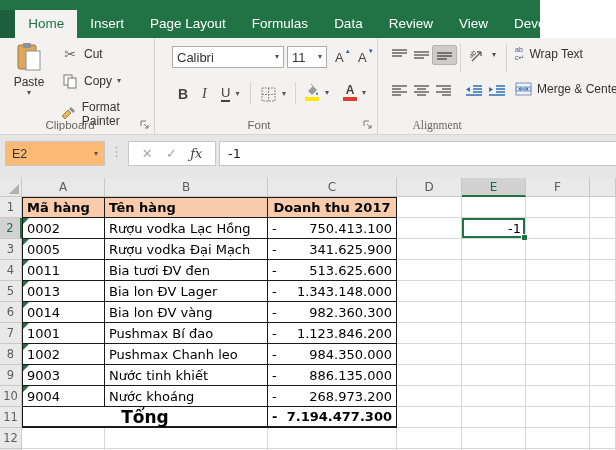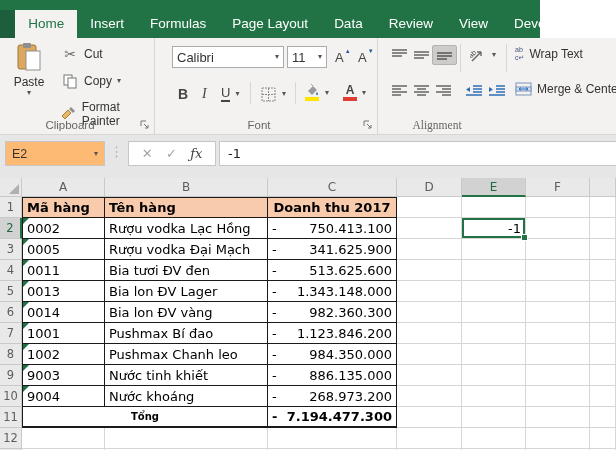--- a/index.html
+++ b/index.html
@@ -82,35 +82,35 @@
   .tb { border-right:1px solid #1a1a1a; border-bottom:1px solid #1a1a1a; }
   .tb.lft { border-left:1px solid #1a1a1a; }
   .tb.top { border-top:1px solid #1a1a1a; }
   .tb.thick { border-bottom:2px solid #1a1a1a; }
   .th { background:#f8cbad; font-weight:bold; }
   .th.ctr { justify-content:center; }
   .tri { position:absolute; left:0; top:0; width:0; height:0;
          border-top:6px solid #1e7145; border-right:6px solid transparent; }
   .acc { justify-content:space-between; }
   .acc .num { text-align:right; }
-  .total-lbl { justify-content:center; font-weight:bold; font-size:10px; }
+  .total-lbl { justify-content:center; font-weight:bold; font-size:17px; }
   .bold { font-weight:bold; }
   .selcell { box-shadow: inset 0 0 0 2px #217346; justify-content:flex-end; z-index:2; }
   .handle { position:absolute; right:-3px; bottom:-3px; width:7px; height:7px;
             background:#217346; border:1px solid #fff; z-index:3; }
 </style>
 </head>
 <body>
 
 <div class="tabbar">
   <span class="tab file">File</span>
   <span class="tab active">Home</span>
   <span class="tab">Insert</span>
+  <span class="tab">Page Layout</span>
   <span class="tab">Formulas</span>
-  <span class="tab">Page Layout</span>
   <span class="tab">Data</span>
   <span class="tab">Review</span>
   <span class="tab">View</span>
   <span class="tab">Developer</span>
 
 </div>
 
 <div class="ribbon">
 
   <div class="rgroup g-clip">

